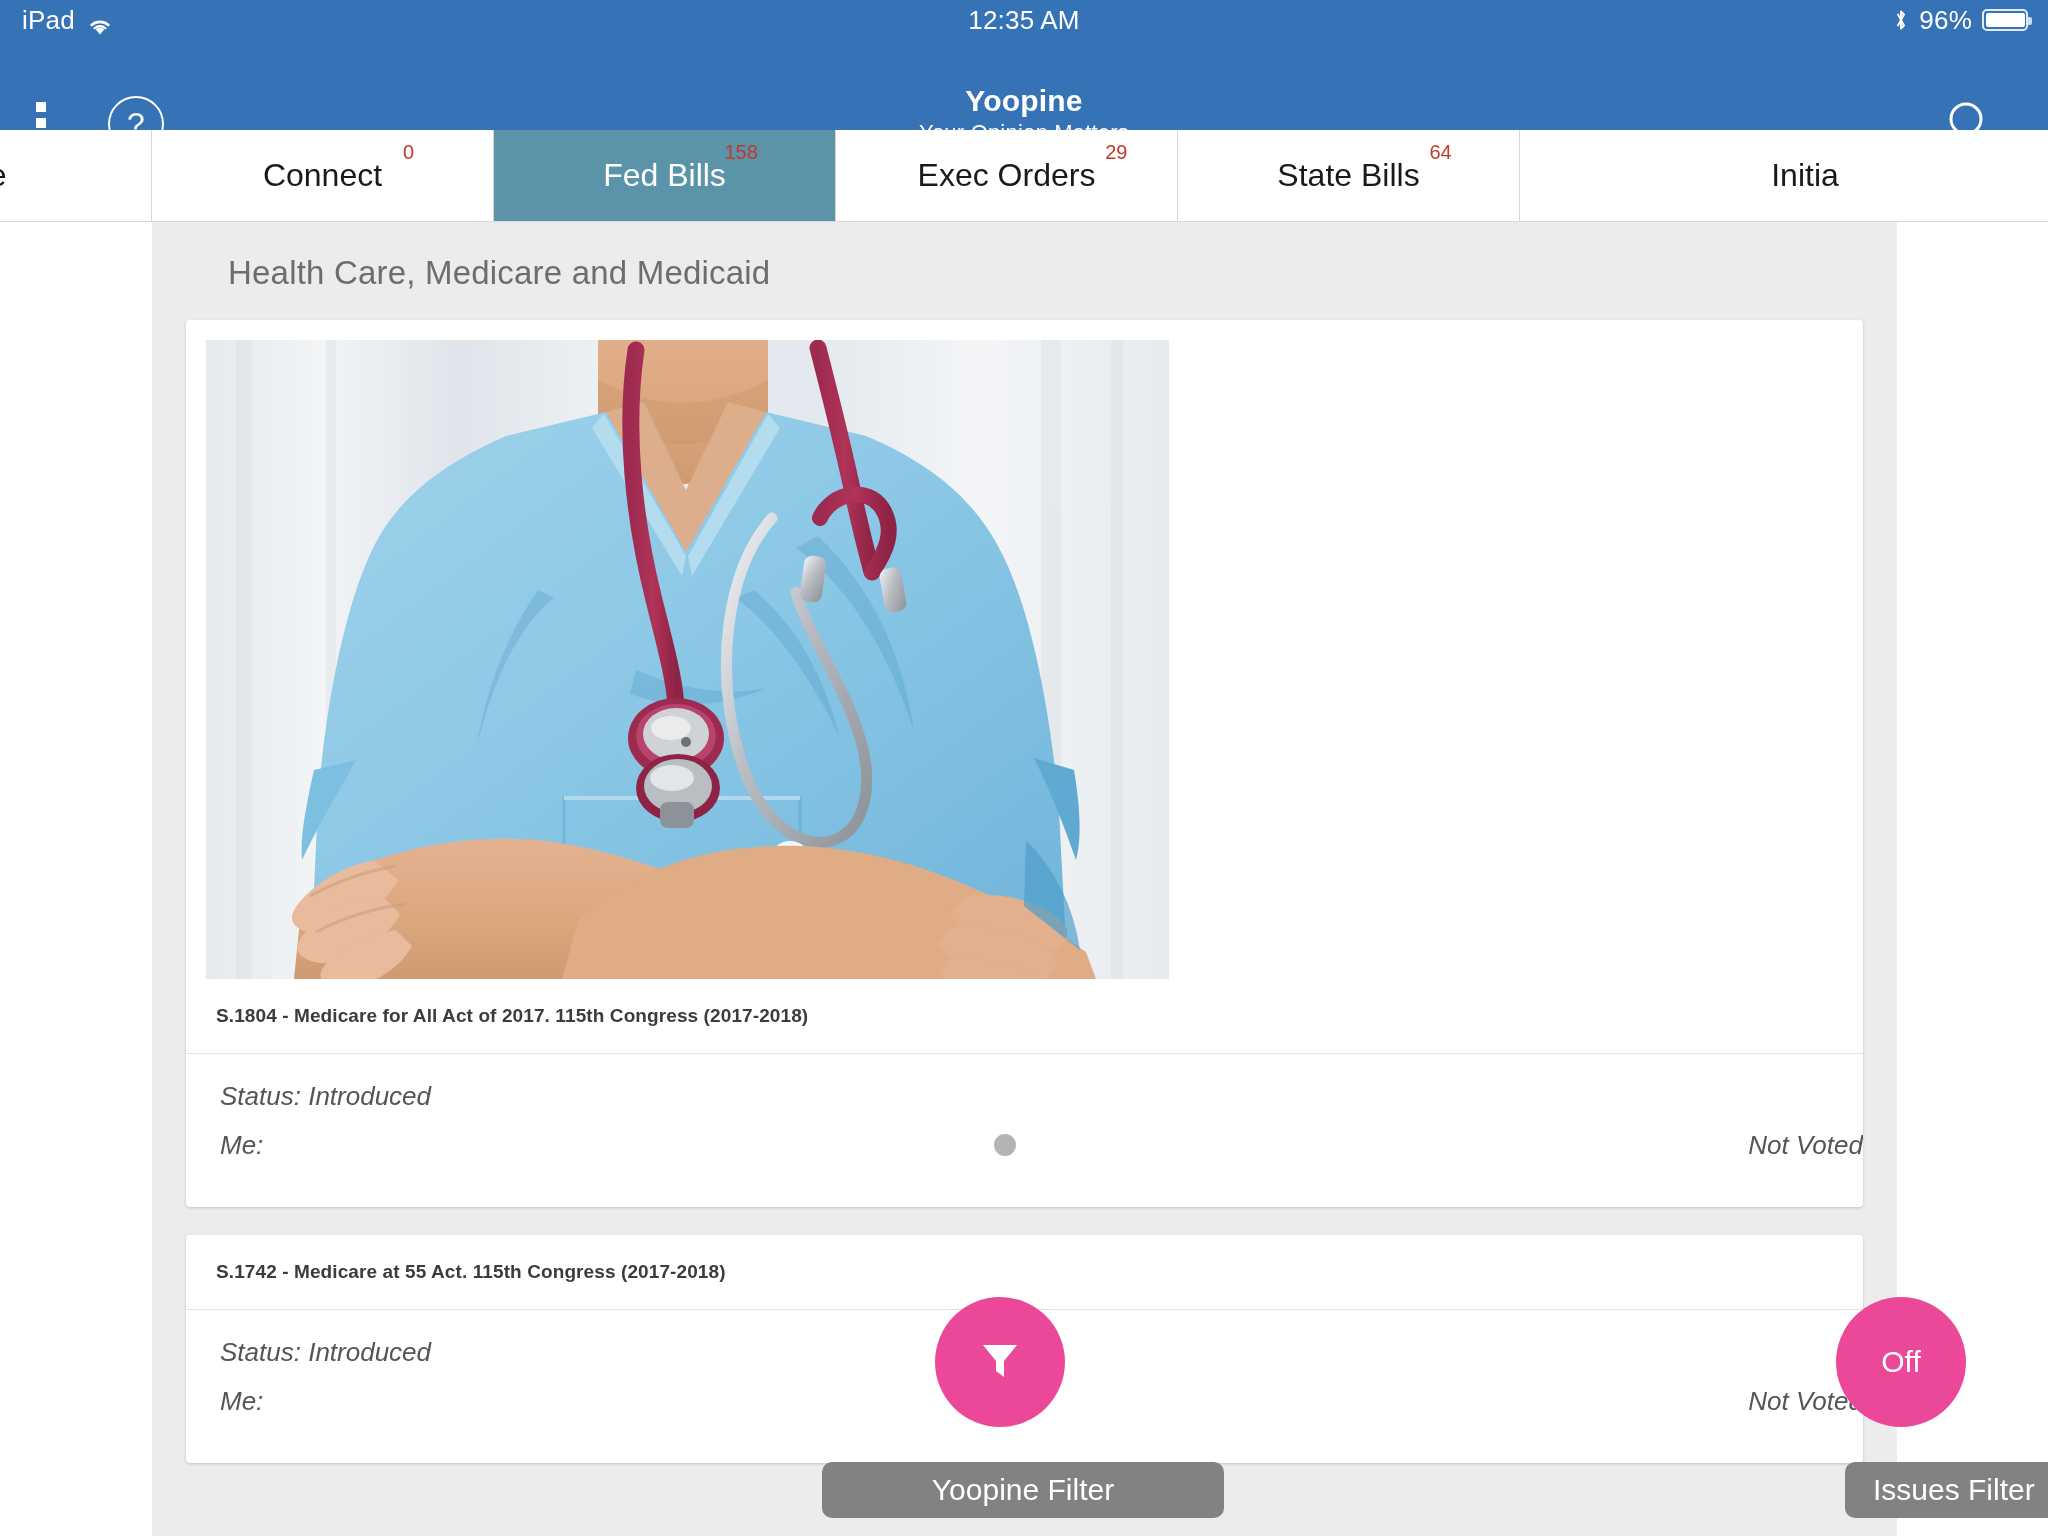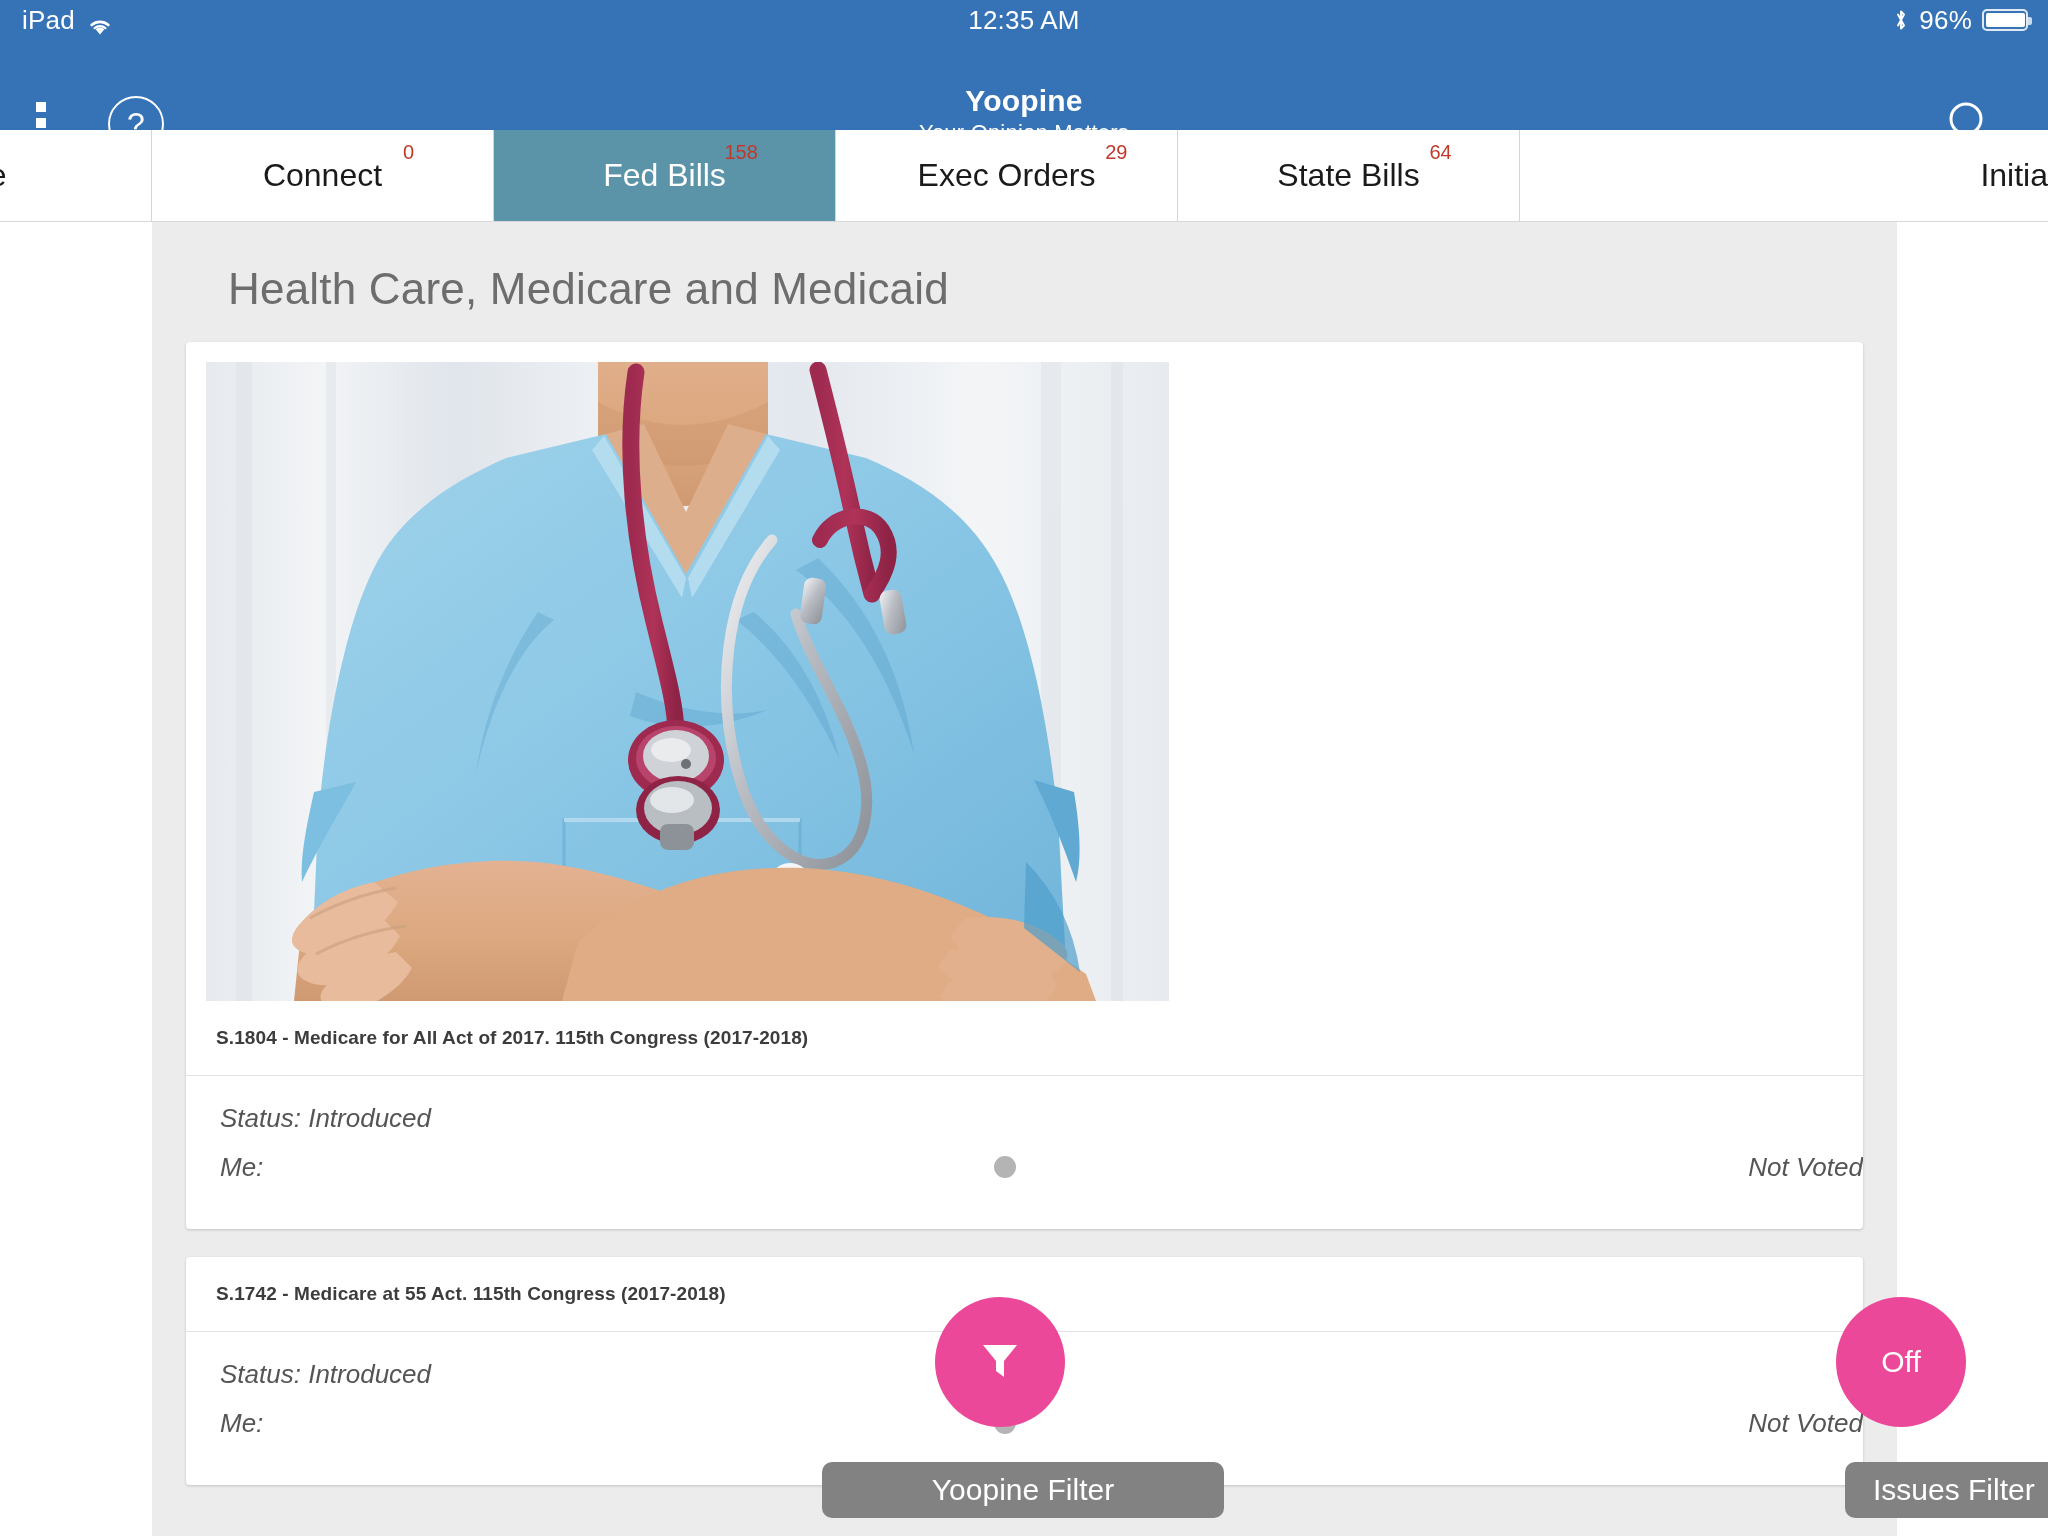--- a/index.html
+++ b/index.html
@@ -65,37 +65,37 @@
     overflow:hidden;
   }
   .tab{
     flex:0 0 auto; width:342px;
     display:flex; align-items:center; justify-content:center;
     border-right:1px solid #d5d5d5;
     font-size:32px; color:#1a1a1a; background:#fff; position:relative;
   }
   .tab.partial-left{ width:152px; justify-content:flex-start; padding-left:0; border-right:1px solid #d5d5d5;}
   .tab.partial-left .tab-label{ margin-left:-38px; }
-  .tab.partial-right{ width:1px; flex:1 1 auto; justify-content:flex-end; padding-left:42px; border-right:none;}
+  .tab.partial-right{ width:1px; flex:1 1 auto; justify-content:center; padding-left:42px; border-right:none;}
   .tab.active{ background:#5b94a8; color:#ffffff; }
   .tab-label{ position:relative; white-space:nowrap; display:inline-block; }
   .tab-badge{
     position:absolute; top:-16px; right:-32px;
     font-size:20px; color:#c0392b; font-weight:normal;
   }
   .tab.active .tab-badge{ color:#c0392b; }
 
   
   .content{
     position:absolute; top:222px; left:152px; width:1745px; height:1314px;
     background:#ececec; overflow:hidden;
   }
   .page-title{
-    font-size:44px; color:#6d6d6d; font-weight:normal;
-    padding:42px 0 0 76px; letter-spacing:0.2px;
+    font-size:33px; color:#6d6d6d; font-weight:normal;
+    padding:32px 0 0 76px; letter-spacing:0.2px;
   }
 
   .card{
     margin:28px 34px 0 34px;
     background:#ffffff;
     border-radius:4px;
     box-shadow:0 1px 3px rgba(0,0,0,.18);
     overflow:hidden;
   }
   .card-photo-wrap{ padding:20px 20px 0 20px; }

